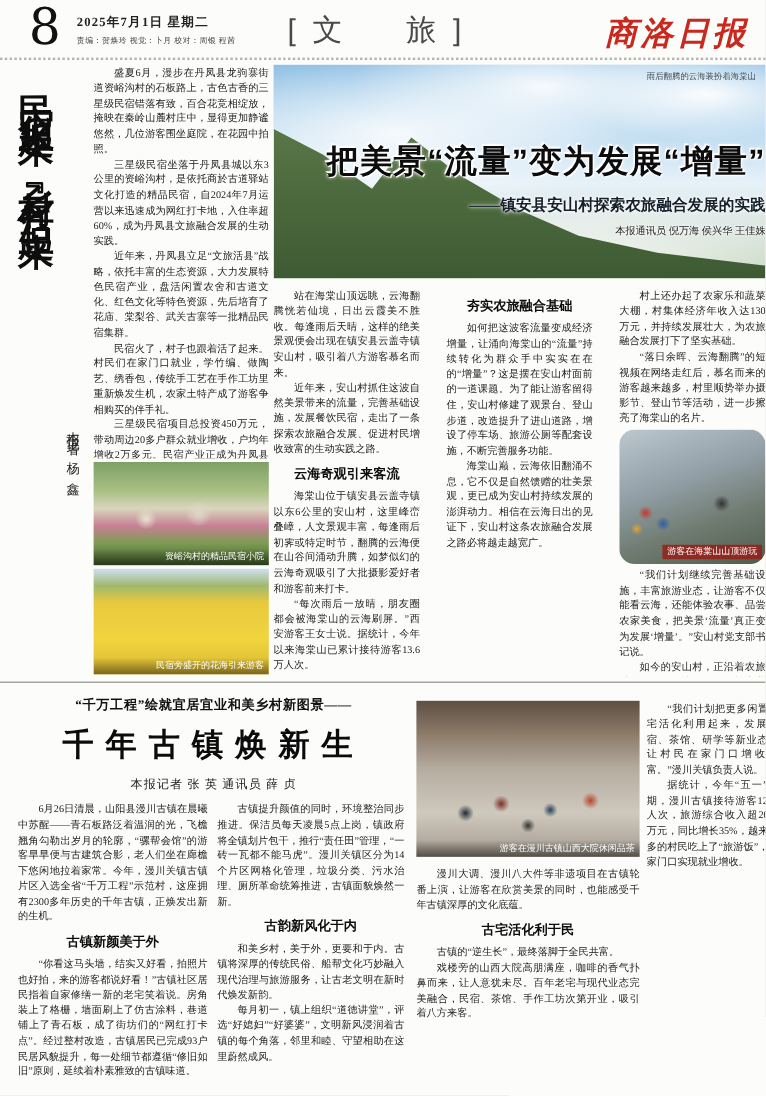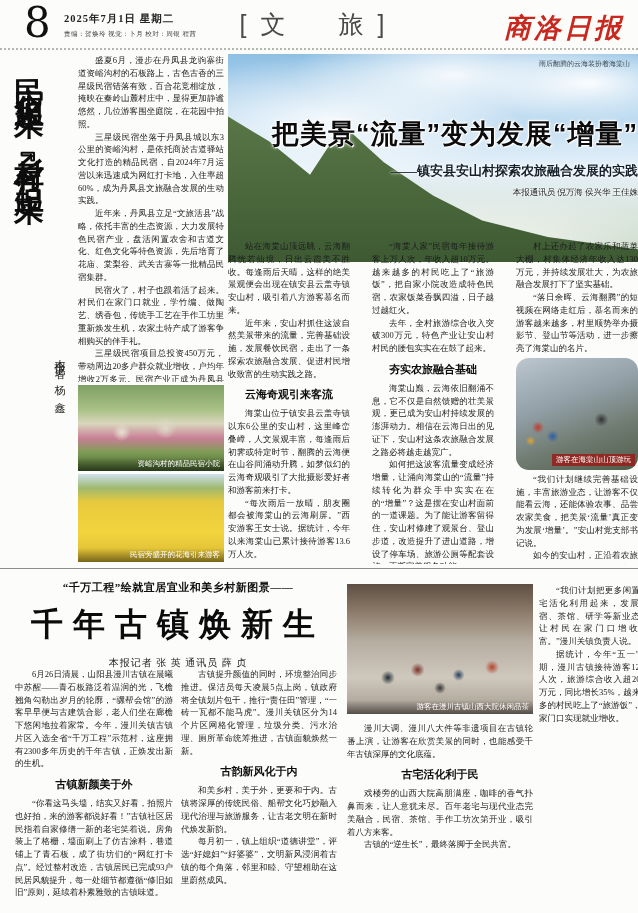--- a/index.html
+++ b/index.html
@@ -33,21 +33,21 @@
   .photo .cap{position:absolute;left:0;right:0;bottom:0;padding:2px 4px;font-size:7.5px;color:#fff;
               background:linear-gradient(transparent,rgba(0,0,0,.45));text-align:right;}
   .photo-left1{height:86px;margin-top:3px;background:
      radial-gradient(circle 8px at 30% 55%, #e8e2d2 0%, transparent 9px),
      radial-gradient(circle 10px at 60% 50%, #ded8c8 0%, transparent 11px),
      linear-gradient(180deg,#7fa065 0%,#a8c084 28%,#d9d6bd 45%,#c87f95 62%,#7e9c55 78%,#49682f 100%);}
   .photo-left2{height:88px;margin-top:3px;background:
      linear-gradient(180deg,#cfe0ee 0%,#9fb96f 16%,#e8c93c 32%,#f2d43f 66%,#d9b832 100%);}
 
   .main-col{position:absolute;left:228px;top:0;width:410px;height:510px;}
-  .hero{position:absolute;left:0;top:0;width:410px;height:208px;overflow:hidden;background:
+  .hero{position:absolute;left:0;top:0;width:410px;height:178px;overflow:hidden;background:
      radial-gradient(ellipse 170px 55px at 88% 14%, rgba(255,255,255,.95) 0%, transparent 70%),
      radial-gradient(ellipse 230px 75px at 55% 10%, rgba(255,255,255,.9) 0%, transparent 70%),
      radial-gradient(ellipse 260px 90px at 25% 32%, rgba(255,255,255,.85) 0%, transparent 72%),
      radial-gradient(ellipse 300px 70px at 60% 92%, rgba(255,255,255,.8) 0%, transparent 75%),
      linear-gradient(180deg,#8fc0e4 0%,#bcdaf0 30%,#e6f1f9 55%,#dbe6e0 75%,#bccfb4 100%);}
   .hero .mountain{position:absolute;inset:0;background:linear-gradient(180deg,#64824e 0%,#3d5a33 100%);
      clip-path:polygon(0 100%,0 30%,10% 42%,20% 58%,28% 34%,38% 52%,50% 68%,62% 80%,78% 88%,100% 94%,100% 100%);}
   .hero-credit{position:absolute;right:8px;top:5px;font-size:7px;color:#3d4a55;}
   .hero-text{position:absolute;left:0;right:0;top:62px;text-align:right;}
   .hero-headline{font-family:"Liberation Sans",sans-serif;font-weight:900;font-size:27px;color:#0c0c0c;
@@ -68,21 +68,21 @@
      linear-gradient(160deg,#bcc7ce 0%,#93a0a8 38%,#6f7b70 68%,#505c4a 100%); border-radius: 13px;}
   .inset-photo .chip{position:absolute;right:3px;bottom:4px;background:rgba(150,30,25,.85);color:#fff;
      font-size:7.5px;padding:1px 4px;}
 
   .section-divider{position:absolute;left:0;top:568px;width:638px;border-top:1px solid #8f8f8a;}
 
   
   .bottom-section{position:absolute;left:13px;top:576px;width:638px;height:337px;}
   .b-head{position:absolute;left:0;top:4px;width:330px;text-align:center;}
   .b-kicker{font-size:11px;font-weight:bold;color:#111;letter-spacing:.5px;}
-  .b-headline{margin-top:8px;font-family:"Liberation Sans",sans-serif;font-weight:900;font-size:32px;
+  .b-headline{margin-top:8px;font-family:"Liberation Sans",sans-serif;font-weight:900;font-size:26px;
               letter-spacing:10px;color:#0b0b0b;}
   .b-byline{margin-top:9px;font-size:10px;color:#222;letter-spacing:1px;}
 
   .b-photo{position:absolute;left:334px;top:8px;width:186px;height:130px;background:
      radial-gradient(circle 6px at 22% 72%, #1f2a33 0%, transparent 7px),
      radial-gradient(circle 6px at 38% 66%, #7a2f28 0%, transparent 7px),
      radial-gradient(circle 5px at 60% 70%, #24405e 0%, transparent 6px),
      radial-gradient(circle 6px at 78% 64%, #b4452f 0%, transparent 7px),
      radial-gradient(circle 5px at 50% 80%, #333 0%, transparent 6px),
      linear-gradient(180deg,#5d4f43 0%,#8a7867 20%,#b7aea2 45%,#cfc8bd 72%,#a59b8f 100%);}
@@ -153,28 +153,24 @@
           <div class="paras">
               <p>海棠山位于镇安县云盖寺镇以东6公里的安山村，这里峰峦叠嶂，人文景观丰富，每逢雨后初霁或特定时节，翻腾的云海便在山谷间涌动升腾，如梦似幻的云海奇观吸引了大批摄影爱好者和游客前来打卡。</p>
               <p>“每次雨后一放晴，朋友圈都会被海棠山的云海刷屏。”西安游客王女士说。据统计，今年以来海棠山已累计接待游客13.6万人次。</p>
             </div>
           <div class="subhead">民宿小院撬动发展</div>
           <div class="paras">
               <p>依托“云海日出”这张金名片，安山村引导村民积极创办民宿和农家乐。从2021年村民李文办起第一家民宿算起，现在海棠山下已有20多家民宿和农家乐，旺季时常常一房难求。</p>
             </div>
         </div>
         <div class="mcol">
-          <div class="paras">
-              <p>“海棠人家”民宿每年接待游客上万人次，年收入超10万元。越来越多的村民吃上了“旅游饭”，把自家小院改造成特色民宿，农家饭菜香飘四溢，日子越过越红火。</p>
-              <p>去年，全村旅游综合收入突破300万元，特色产业让安山村村民的腰包实实在在鼓了起来。</p>
-            </div>
           <div class="subhead">夯实农旅融合基础</div>
           <div class="paras">
+              <p>如何把这波客流量变成经济增量，让涌向海棠山的“流量”持续转化为群众手中实实在在的“增量”？这是摆在安山村面前的一道课题。为了能让游客留得住，安山村修建了观景台、登山步道，改造提升了进山道路，增设了停车场、旅游公厕等配套设施，不断完善服务功能。</p>
               <p>海棠山巅，云海依旧翻涌不息，它不仅是自然馈赠的壮美景观，更已成为安山村持续发展的澎湃动力。相信在云海日出的见证下，安山村这条农旅融合发展之路必将越走越宽广。</p>
-              <p>如何把这波客流量变成经济增量，让涌向海棠山的“流量”持续转化为群众手中实实在在的“增量”？这是摆在安山村面前的一道课题。为了能让游客留得住，安山村修建了观景台、登山步道，改造提升了进山道路，增设了停车场、旅游公厕等配套设施，不断完善服务功能。</p>
             </div>
         </div>
         <div class="mcol">
           <div class="paras">
               <p>村上还办起了农家乐和蔬菜大棚，村集体经济年收入达130万元，并持续发展壮大，为农旅融合发展打下了坚实基础。</p>
               <p>“落日余晖、云海翻腾”的短视频在网络走红后，慕名而来的游客越来越多，村里顺势举办摄影节、登山节等活动，进一步擦亮了海棠山的名片。</p>
             </div>
           <div class="inset-photo">
             <span class="chip">游客在海棠山山顶游玩</span>
           </div>
@@ -220,22 +216,22 @@
           <p>每月初一，镇上组织“道德讲堂”，评选“好媳妇”“好婆婆”，文明新风浸润着古镇的每个角落，邻里和睦、守望相助在这里蔚然成风。</p>
         </div>
     </div>
 
     <div class="b-col b-c3">
       <div class="paras">
           <p>漫川大调、漫川八大件等非遗项目在古镇轮番上演，让游客在欣赏美景的同时，也能感受千年古镇深厚的文化底蕴。</p>
         </div>
       <div class="subhead">古宅活化利于民</div>
       <div class="paras">
+          <p>古镇的“逆生长”，最终落脚于全民共富。</p>
           <p>戏楼旁的山西大院高朋满座，咖啡的香气扑鼻而来，让人意犹未尽。百年老宅与现代业态完美融合，民宿、茶馆、手作工坊次第开业，吸引着八方来客。</p>
-          <p>古镇的“逆生长”，最终落脚于全民共富。</p>
         </div>
     </div>
 
     <div class="b-col b-c4">
       <div class="paras">
           <p>“我们计划把更多闲置老宅活化利用起来，发展民宿、茶馆、研学等新业态，让村民在家门口增收致富。”漫川关镇负责人说。</p>
           <p>据统计，今年“五一”假期，漫川古镇接待游客12万人次，旅游综合收入超2000万元，同比增长35%，越来越多的村民吃上了“旅游饭”，在家门口实现就业增收。</p>
         </div>
     </div>
   </div>

